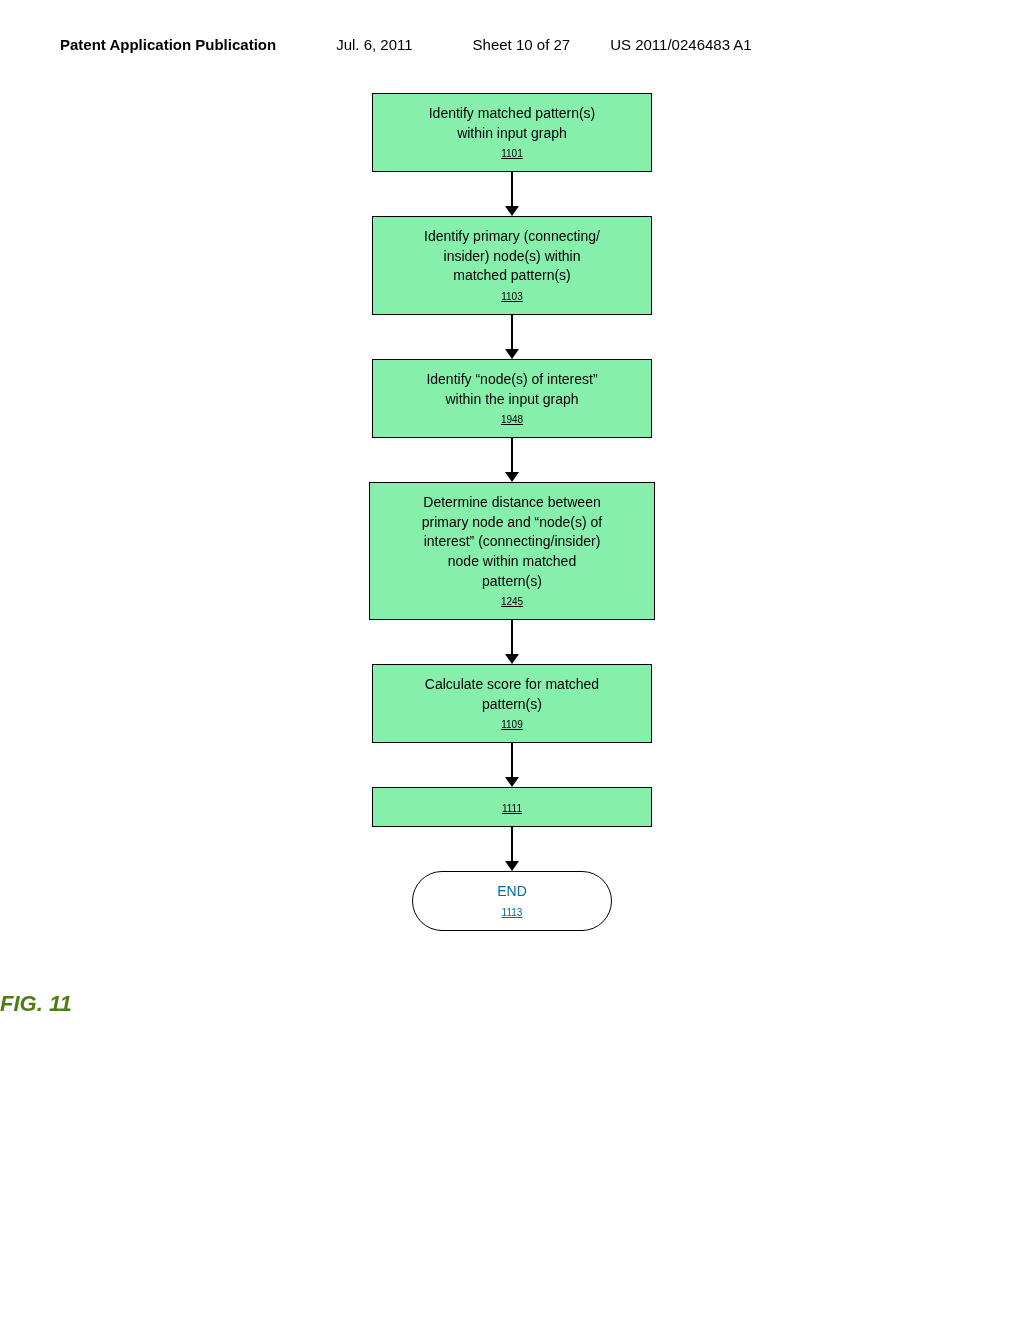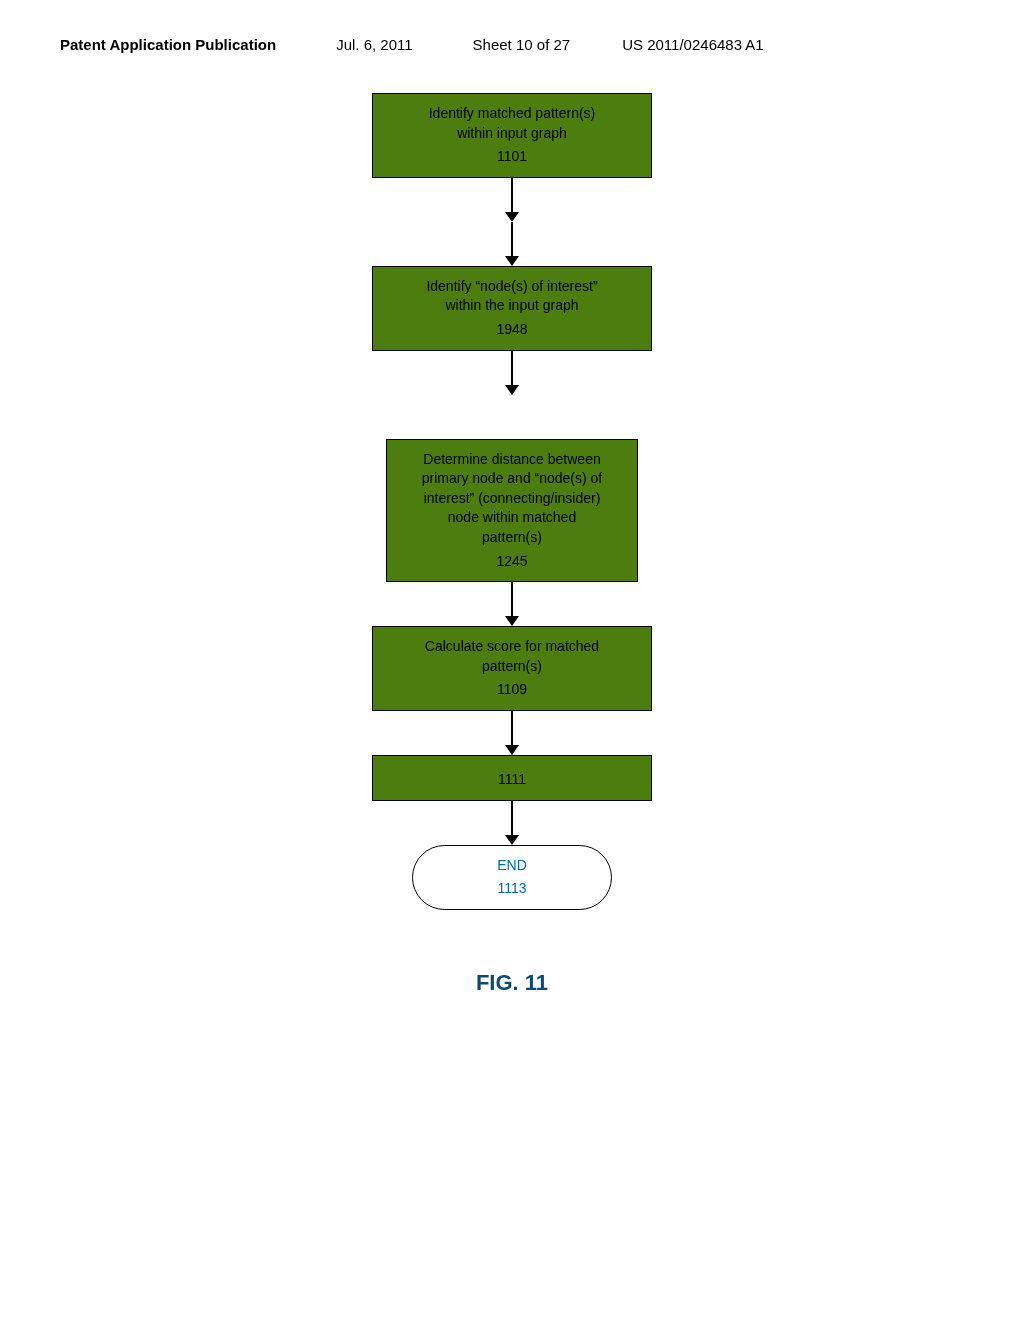--- a/index.html
+++ b/index.html
@@ -34,36 +34,36 @@
       color: #000;
     }
     .header-center {
       font-size: 15px;
       color: #000;
       margin-left: 40px;
     }
     .header-right {
       font-size: 15px;
       color: #000;
-      margin-left: 32px;
+      margin-left: 20px;
     }
 
     
     .flowchart {
       display: flex;
       flex-direction: column;
       align-items: center;
       margin-top: 40px;
       padding-bottom: 20px;
     }
 
     
     .box-rect {
       border: 1.5px solid #000;
-      background: #4d7c0f;
+      background: #86efac;
       text-align: center;
       padding: 10px 14px;
       width: 280px;
       font-size: 14px;
       line-height: 1.4;
       color: #000;
     }
 
     .box-rounded {
       border: 1.5px solid #000;
@@ -71,23 +71,24 @@
       text-align: center;
       padding: 10px 14px;
       width: 200px;
       border-radius: 40px;
       font-size: 14px;
       line-height: 1.4;
       color: #0369a1;
     }
 
     .box-id {
+      text-decoration: underline;
       display: block;
       margin-top: 4px;
-      font-size: 14px;
+      font-size: 10px;
     }
 
     
     .arrow {
       display: flex;
       flex-direction: column;
       align-items: center;
       height: 44px;
       position: relative;
     }
@@ -101,25 +102,26 @@
     .arrow-head {
       width: 0;
       height: 0;
       border-left: 7px solid transparent;
       border-right: 7px solid transparent;
       border-top: 10px solid #000;
     }
 
     
     .fig-label {
-      text-align: center;
+      text-align: left;
       font-size: 22px;
       font-weight: bold;
       margin-top: 40px;
-      color: #0c4a6e;
+      color: #4d7c0f;
+      font-style: italic;
     }
   </style>
 </head>
 <body>
 
 <div class="page">
 
   <div class="header">
     <span class="header-left">Patent Application Publication</span>
     <span class="header-center">Jul. 6, 2011</span>
@@ -132,37 +134,41 @@
     <div class="box-rect">
       <span>Identify matched pattern(s)<br>within input graph</span>
       <span class="box-id">1101</span>
     </div>
 
     <div class="arrow">
       <div class="arrow-line"></div>
       <div class="arrow-head"></div>
     </div>
 
+    <div class="box-rect">
+      <span>Identify primary (connecting/<br>insider) node(s) within<br>matched pattern(s)</span>
+      <span class="box-id">1103</span>
+    </div>
 
     <div class="arrow">
       <div class="arrow-line"></div>
       <div class="arrow-head"></div>
     </div>
 
     <div class="box-rect">
       <span>Identify “node(s) of interest”<br>within the input graph</span>
       <span class="box-id">1948</span>
     </div>
 
     <div class="arrow">
       <div class="arrow-line"></div>
       <div class="arrow-head"></div>
     </div>
 
-    <div class="box-rect" style="width:252px;margin-top:44px;">
+    <div class="box-rect" style="width:286px;">
       <span>Determine distance between<br>primary node and “node(s) of<br>interest” (connecting/insider)<br>node within matched<br>pattern(s)</span>
       <span class="box-id">1245</span>
     </div>
 
     <div class="arrow">
       <div class="arrow-line"></div>
       <div class="arrow-head"></div>
     </div>
 
     <div class="box-rect">

